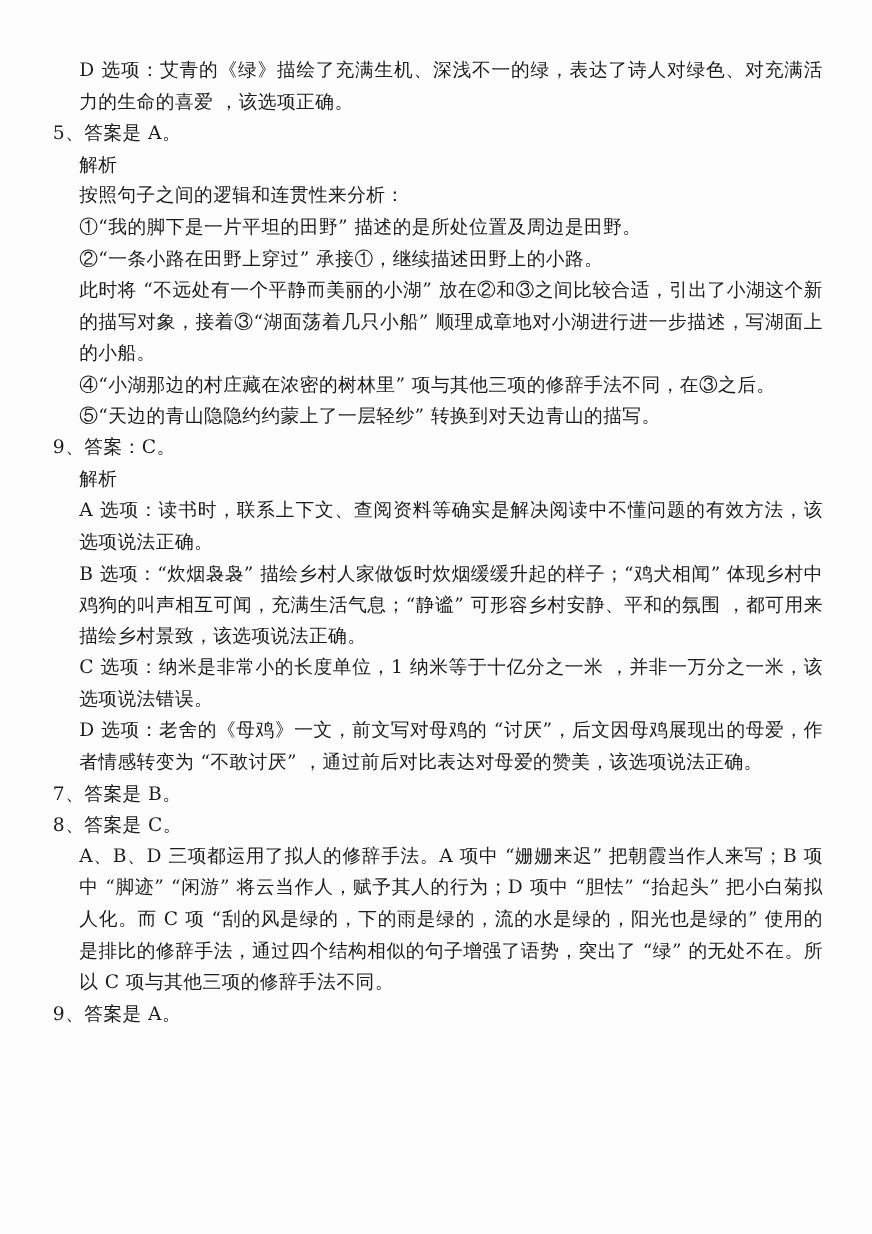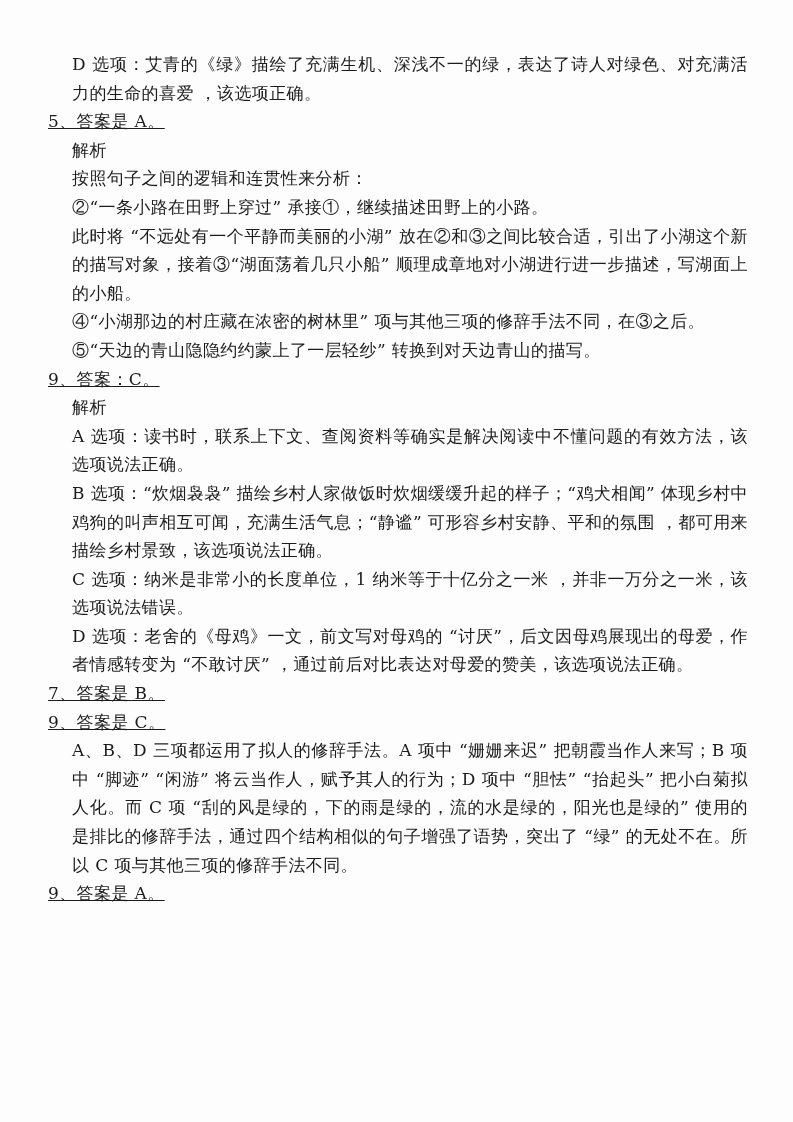--- a/index.html
+++ b/index.html
@@ -32,21 +32,20 @@
     line-height: 28.6px;
     letter-spacing: 0.4px;
   }
   .doc-body p {
     margin: 0;
     padding: 0;
   }
   .block.heading {
     margin-left: 0;
     text-align: left;
-    text-decoration: underline;
   }
   .block.body {
     margin-left: 24px;
     width: 676px;
     text-align: justify;
     text-justify: inter-ideograph;
   }
   .footer {
     position: absolute;
     left: 0;
@@ -62,29 +61,30 @@
 </style>
 </head>
 <body>
 
 <div class="page">
   <div class="doc-body">
       <p class="block body">D 选项：艾青的《绿》描绘了充满生机、深浅不一的绿，表达了诗人对绿色、对充满活力的生命的喜爱 ，该选项正确。</p>
       <p class="block heading">5、答案是 A。</p>
       <p class="block body">解析</p>
       <p class="block body">按照句子之间的逻辑和连贯性来分析：</p>
+      <p class="block body">①“我的脚下是一片平坦的田野” 描述的是所处位置及周边是田野。</p>
       <p class="block body">②“一条小路在田野上穿过” 承接①，继续描述田野上的小路。</p>
       <p class="block body">此时将 “不远处有一个平静而美丽的小湖” 放在②和③之间比较合适，引出了小湖这个新的描写对象，接着③“湖面荡着几只小船” 顺理成章地对小湖进行进一步描述，写湖面上的小船。</p>
       <p class="block body">④“小湖那边的村庄藏在浓密的树林里” 项与其他三项的修辞手法不同，在③之后。</p>
       <p class="block body">⑤“天边的青山隐隐约约蒙上了一层轻纱” 转换到对天边青山的描写。</p>
       <p class="block heading">9、答案：C。</p>
       <p class="block body">解析</p>
       <p class="block body">A 选项：读书时，联系上下文、查阅资料等确实是解决阅读中不懂问题的有效方法，该选项说法正确。</p>
       <p class="block body">B 选项：“炊烟袅袅” 描绘乡村人家做饭时炊烟缓缓升起的样子；“鸡犬相闻” 体现乡村中鸡狗的叫声相互可闻，充满生活气息；“静谧” 可形容乡村安静、平和的氛围 ，都可用来描绘乡村景致，该选项说法正确。</p>
       <p class="block body">C 选项：纳米是非常小的长度单位，1 纳米等于十亿分之一米 ，并非一万分之一米，该选项说法错误。</p>
       <p class="block body">D 选项：老舍的《母鸡》一文，前文写对母鸡的 “讨厌”，后文因母鸡展现出的母爱，作者情感转变为 “不敢讨厌” ，通过前后对比表达对母爱的赞美，该选项说法正确。</p>
       <p class="block heading">7、答案是 B。</p>
-      <p class="block heading">9、答案是 C。</p>
+      <p class="block heading">8、答案是 C。</p>
       <p class="block body">A、B、D 三项都运用了拟人的修辞手法。A 项中 “姗姗来迟” 把朝霞当作人来写；B 项中 “脚迹” “闲游” 将云当作人，赋予其人的行为；D 项中 “胆怯” “抬起头” 把小白菊拟人化。而 C 项 “刮的风是绿的，下的雨是绿的，流的水是绿的，阳光也是绿的” 使用的是排比的修辞手法，通过四个结构相似的句子增强了语势，突出了 “绿” 的无处不在。所以 C 项与其他三项的修辞手法不同。</p>
       <p class="block heading">9、答案是 A。</p>
     </div>
   <div class="footer">第2页,共23页</div>
 </div>
 
 </body></html>

